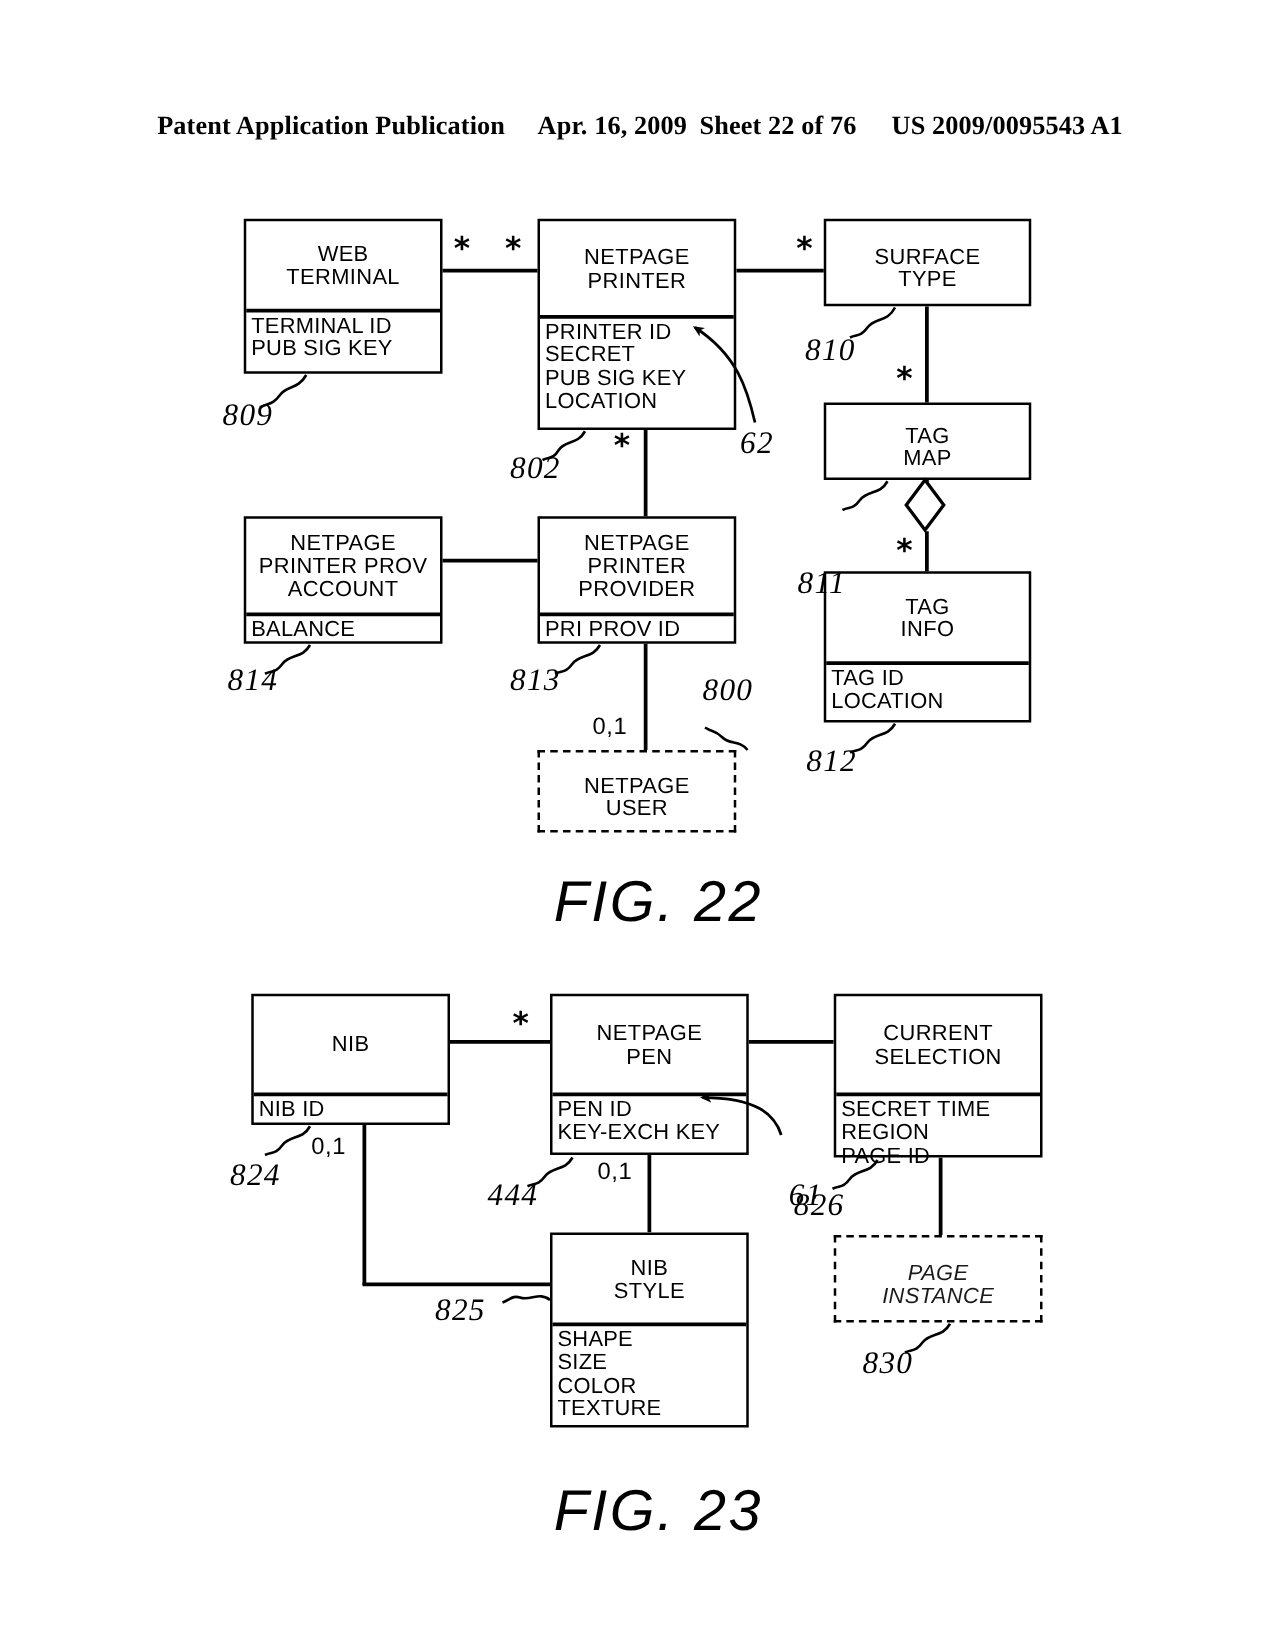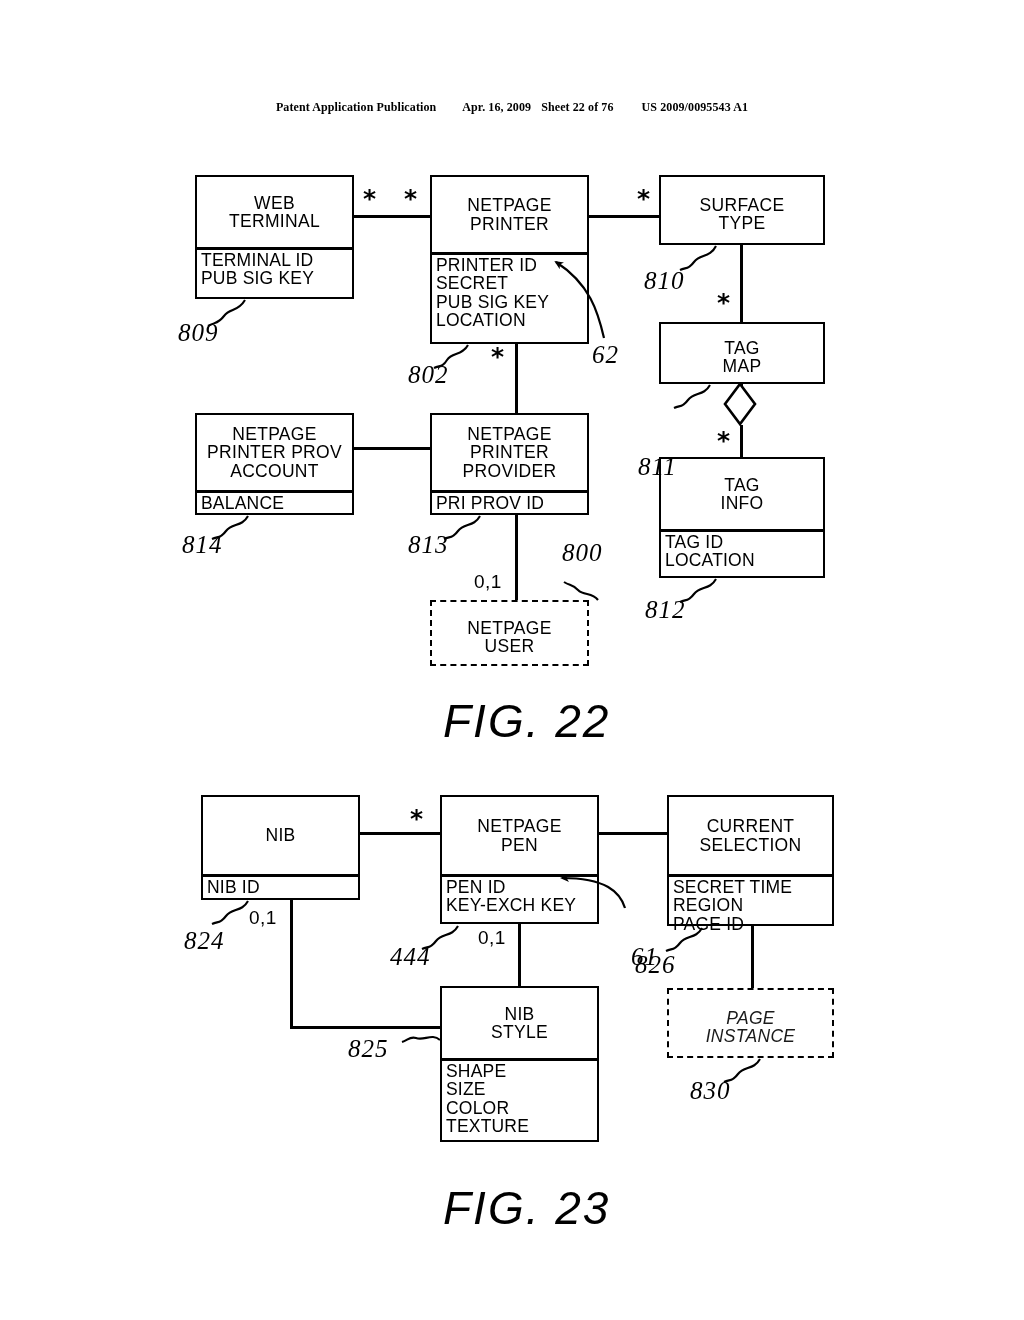--- a/index.html
+++ b/index.html
@@ -1,22 +1,22 @@
 <!DOCTYPE html>
 <html><head>
 <meta charset="utf-8">
 <style>
   html,body{margin:0;padding:0;background:#ffffff;}
   body{width:1024px;height:1320px;position:relative;overflow:hidden;
        font-family:"Liberation Sans",sans-serif;color:#000;}
 
   
-  .pub-header{position:absolute;left:0;top:100px;width:1024px;
+  .pub-header{position:absolute;left:0;top:88px;width:1024px;
     display:flex;justify-content:center;align-items:baseline;
-    font-family:"Liberation Serif",serif;font-weight:bold;font-size:12px;
+    font-family:"Liberation Serif",serif;font-weight:bold;font-size:21px;
     letter-spacing:.1px;white-space:nowrap;}
   .pub-header .seg{display:inline-block;}
   .gap1{width:26px;} .gap2{width:10px;} .gap3{width:28px;}
 
   
   .canvas{position:absolute;left:0;top:0;width:1024px;height:1267px;}
 
   
   .ent{position:absolute;box-sizing:border-box;border:2.6px solid #000;background:#fff;
        display:flex;flex-direction:column;}

